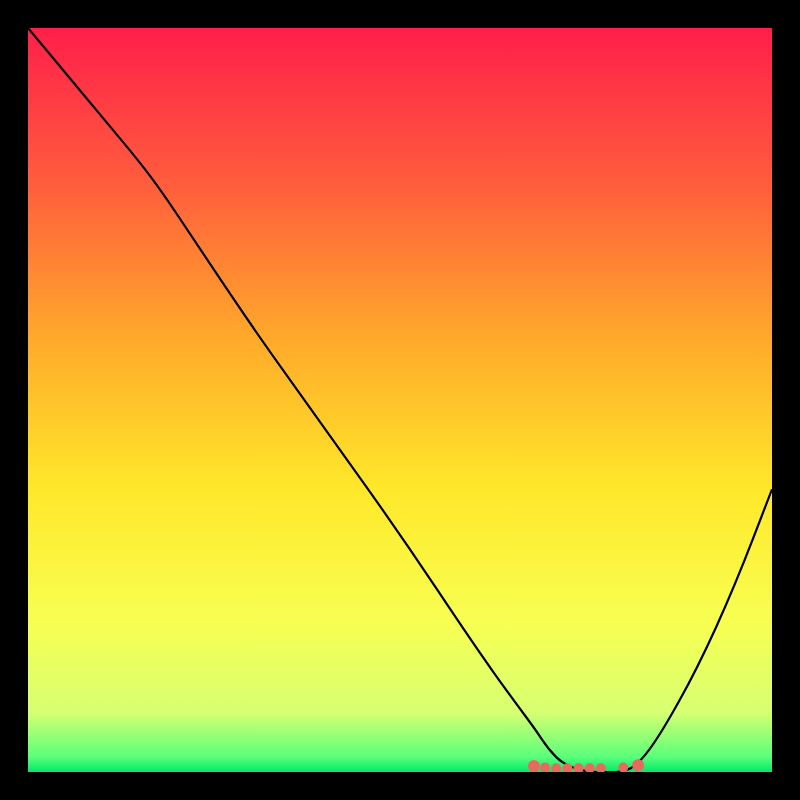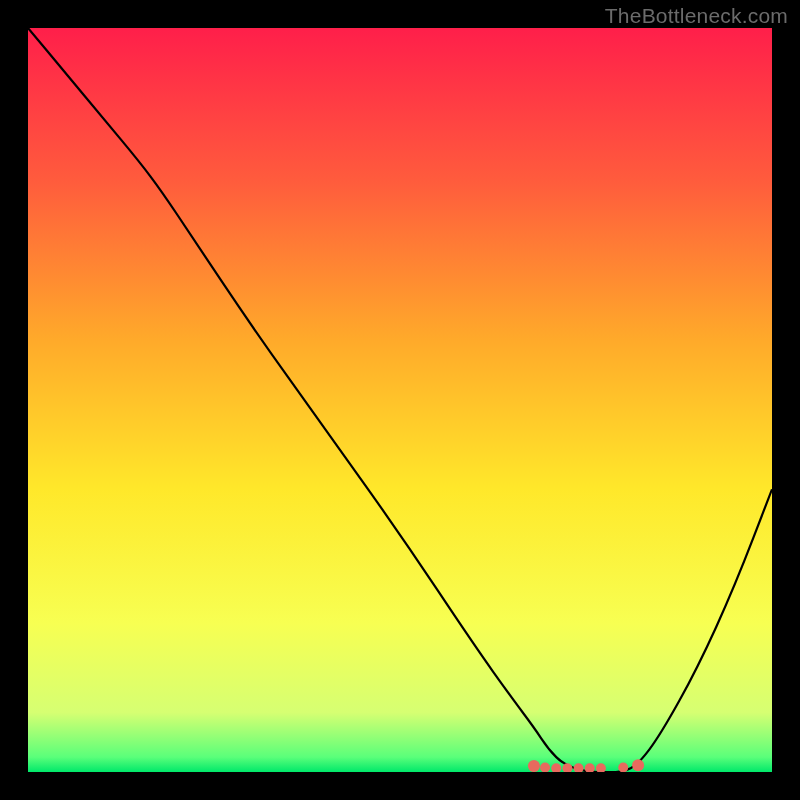--- a/index.html
+++ b/index.html
@@ -29,21 +29,20 @@
     left: 28px;
     top: 28px;
     width: 744px;
     height: 744px;
   }
 </style>
 </head>
 <body>
 <div class="page">
 
-<div class="watermark">TheBottleneck.com</div>
 
 <svg class="plot" viewBox="0 0 744 744" preserveAspectRatio="none">
   <defs>
     <linearGradient id="bg-grad" x1="0" y1="0" x2="0" y2="1">
           <stop offset="0%" stop-color="#ff1f4a"></stop>
           <stop offset="20%" stop-color="#ff5a3d"></stop>
           <stop offset="42%" stop-color="#ffaa2a"></stop>
           <stop offset="62%" stop-color="#ffe82a"></stop>
           <stop offset="80%" stop-color="#f7ff52"></stop>
           <stop offset="92%" stop-color="#d6ff72"></stop>

